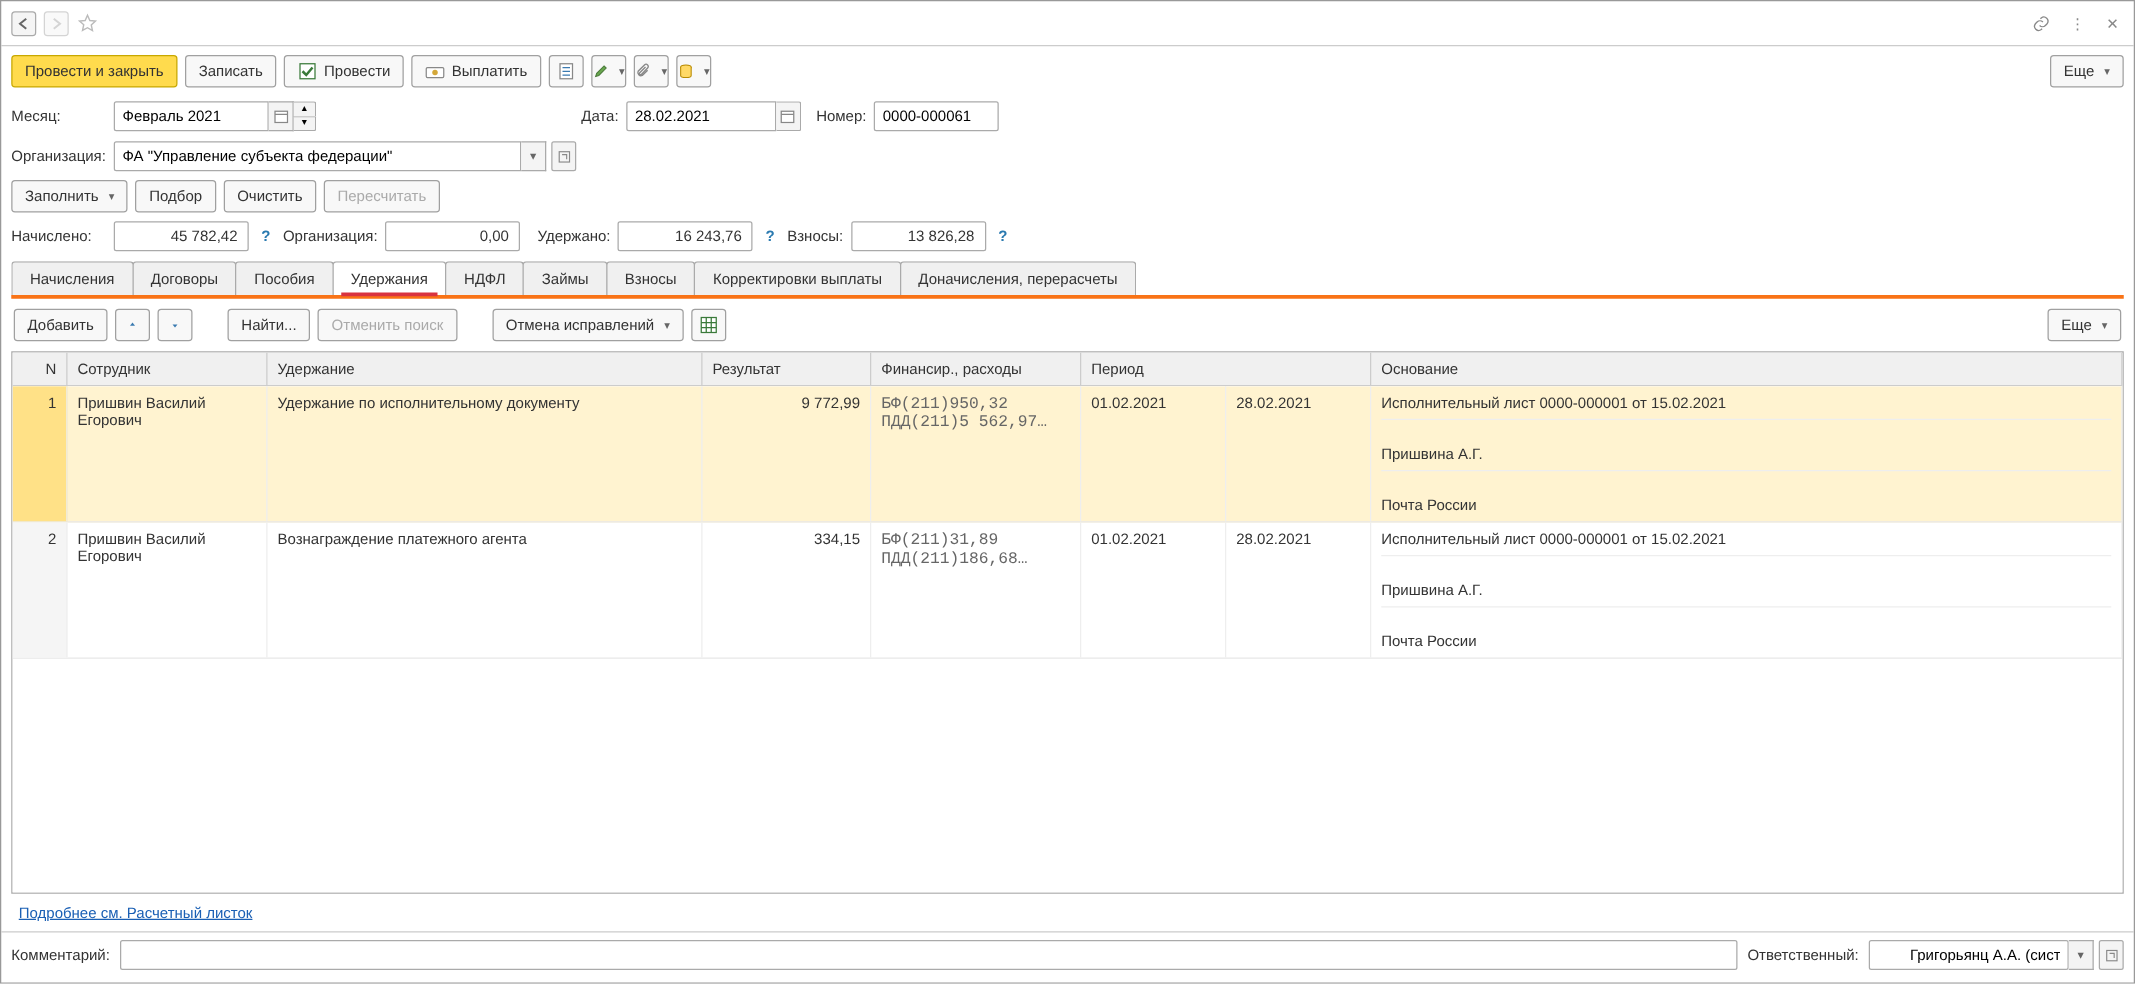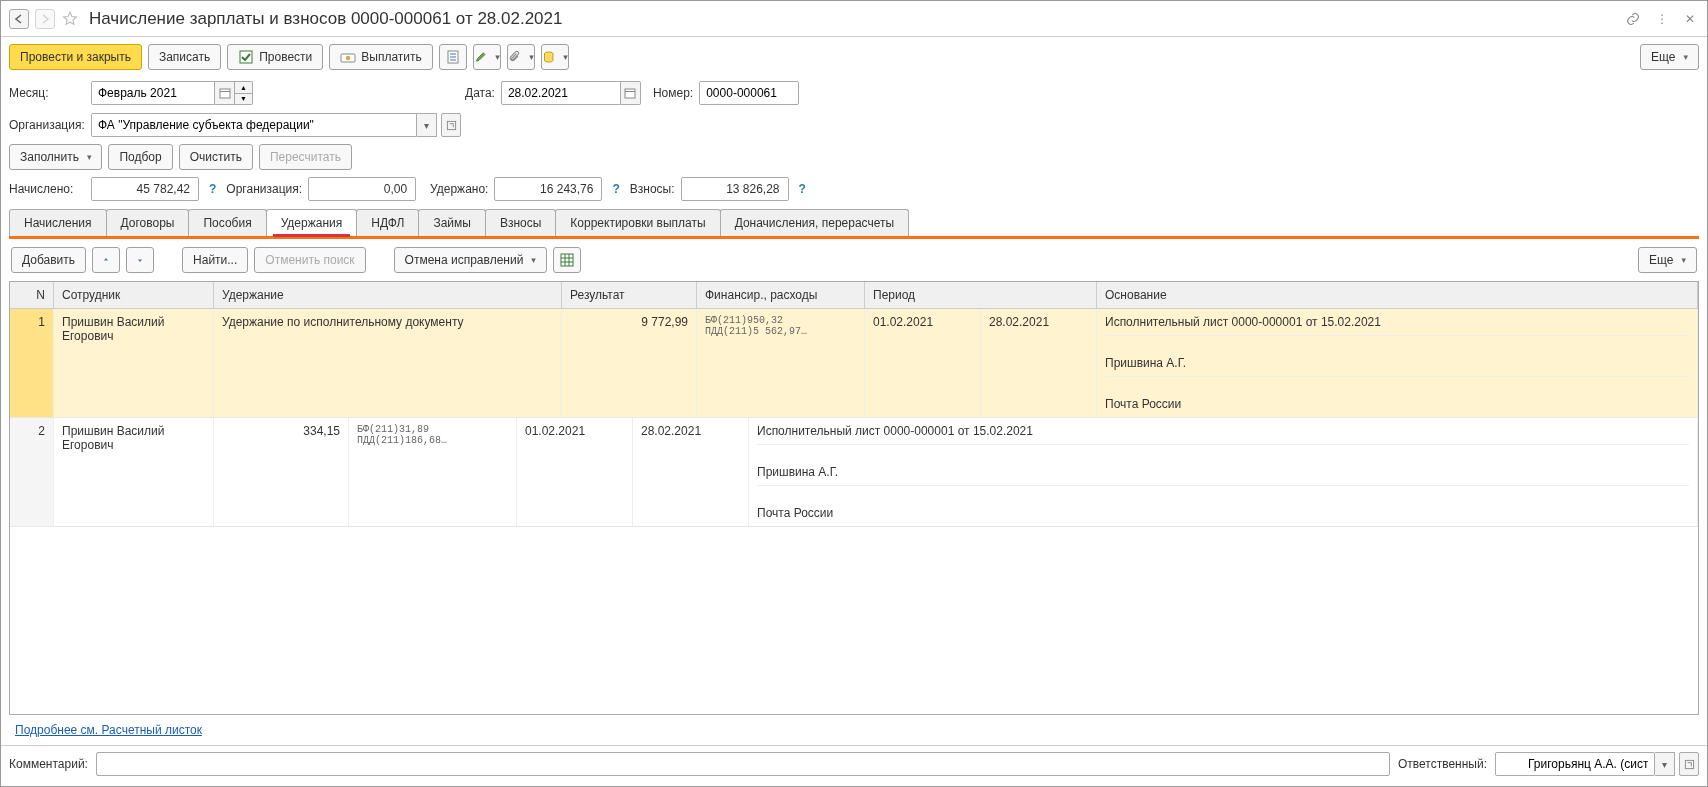--- a/index.html
+++ b/index.html
@@ -45,21 +45,21 @@
   .grid-wrap { flex:1; margin:0 8px; border:1px solid #aaa; overflow:hidden; display:flex; flex-direction:column; }
   .grid-header { display:flex; background:#f0f0f0; border-bottom:1px solid #ccc; }
   .gh { border-right:1px solid #ccc; padding:6px 8px; font-size:12px; color:#333; }
   .grid-body { flex:1; overflow:auto; background:#fff; position:relative; }
   .row { display:flex; border-bottom:1px solid #e8e8e8; }
   .row.selected { background:#fff3d0; }
   .row.selected .cell.num-col { background:#ffe187; }
   .row .cell.num-col { background:#f5f5f5; }
   .cell { border-right:1px solid #eee; padding:6px 8px; font-size:12px; }
   .cell.num { text-align:right; }
-  .cell .sub { font-size:10px; color:#666; font-family:"Courier New",monospace; }
+  .cell .sub { font-size:13px; color:#666; font-family:"Courier New",monospace; }
   .multi div + div { border-top:1px solid #eee; padding-top:20px; margin-top:6px; }
 
   .col-n { width:44px; text-align:right; }
   .col-emp { width:160px; }
   .col-hold { width:348px; }
   .col-res { width:135px; }
   .col-fin { width:168px; }
   .col-per1 { width:116px; }
   .col-per2 { width:116px; }
   .col-base { flex:1; }
@@ -90,21 +90,20 @@
   <div class="nav-btn disabled">
     <svg width="12" height="12" viewBox="0 0 12 12">
           <path d="M4 2 L9 6 L4 10" stroke="#aaa" stroke-width="1.6" fill="none"></path>
         </svg>
   </div>
   <span>
     <svg class="star-icon" viewBox="0 0 24 24">
           <path d="M12 3l2.5 5.6 6 .6-4.5 4.1 1.3 6-5.3-3.1L6.7 19l1.3-6L3.5 9.2l6-.6z" fill="none" stroke="#bbb" stroke-width="1.5"></path>
         </svg>
   </span>
-  <span class="title">Начисление зарплаты и взносов 0000-000061 от 28.02.2021</span>
   <div class="header-right">
     <span>
           <svg width="16" height="16" viewBox="0 0 24 24">
             <path d="M10 14a5 5 0 0 0 7 0l2-2a5 5 0 0 0-7-7l-1 1M14 10a5 5 0 0 0-7 0l-2 2a5 5 0 0 0 7 7l1-1" stroke="#888" stroke-width="1.6" fill="none"></path>
           </svg>
         </span>
     <span>⋮</span>
     <span>✕</span>
   </div>
 </div>
@@ -304,20 +303,21 @@
           <div class="cell col-per2">28.02.2021</div>
           <div class="cell col-base multi">
             <div>Исполнительный лист 0000-000001 от 15.02.2021</div>
             <div>Пришвина А.Г.</div>
             <div>Почта России</div>
           </div>
         </div>
         <div class="row">
           <div class="cell col-n num num-col">2</div>
           <div class="cell col-emp">Пришвин Василий Егорович</div>
+          <div class="cell col-hold">Вознаграждение платежного агента</div>
           <div class="cell col-res num">334,15</div>
           <div class="cell col-fin">
             <div class="sub">БФ(211)31,89</div>
             <div class="sub">ПДД(211)186,68…</div>
           </div>
           <div class="cell col-per1">01.02.2021</div>
           <div class="cell col-per2">28.02.2021</div>
           <div class="cell col-base multi">
             <div>Исполнительный лист 0000-000001 от 15.02.2021</div>
             <div>Пришвина А.Г.</div>

